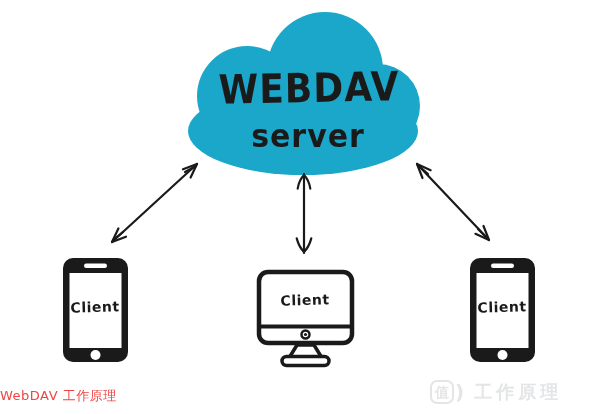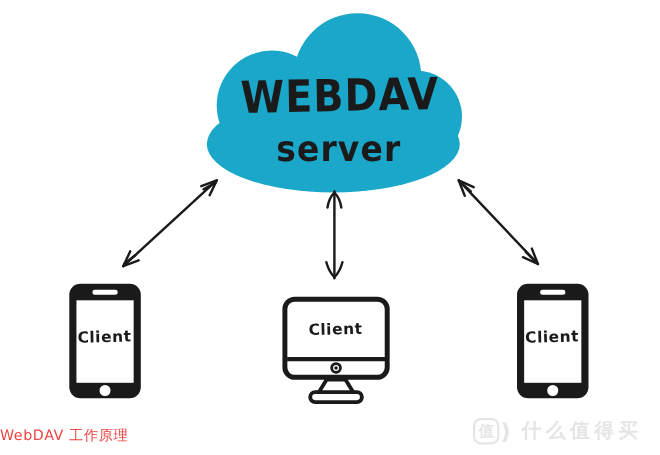--- a/index.html
+++ b/index.html
@@ -153,16 +153,16 @@
   <div class="overlay client-label client-middle">Client</div>
   <div class="overlay client-label client-right">Client</div>
 
   <div class="caption">WebDAV 工作原理</div>
 
   <div class="watermark">
     <span class="wm-badge">
         <span>值</span>
       </span>
     <span class="wm-paren">)</span>
-    <span class="wm-text">什么值得买</span>
+    <span class="wm-text">工作原理</span>
   </div>
 
 </div>
 
 </body></html>

